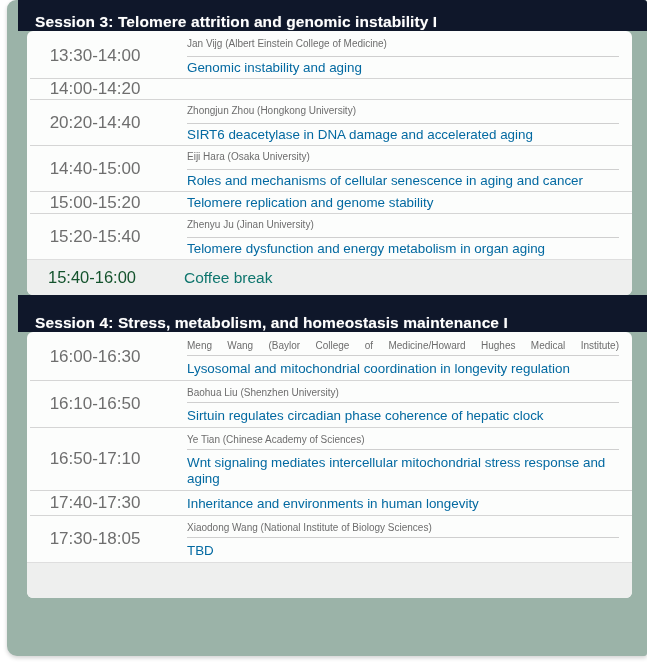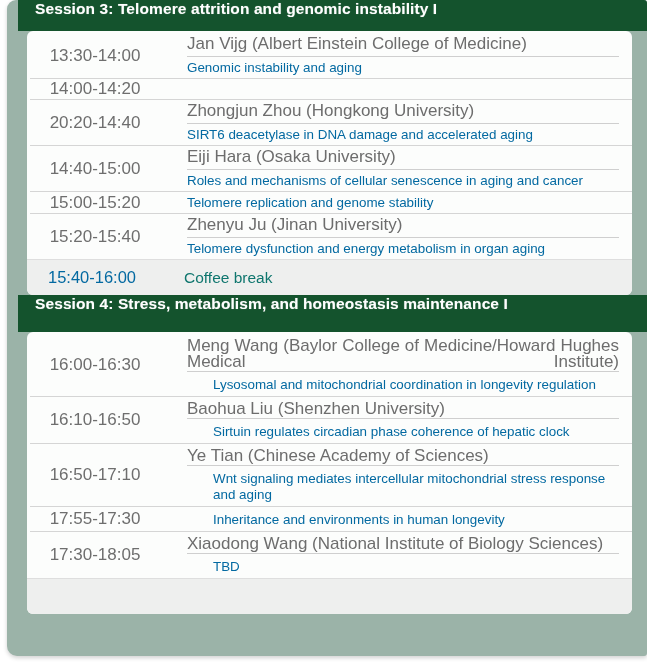--- a/index.html
+++ b/index.html
@@ -12,24 +12,24 @@
   .panel {
     position: absolute;
     left: 7px; top: 0;
     width: 640px; height: 656px;
     background: #9bb3a8;
     border-radius: 9px 3px 3px 10px;
     box-shadow: 0 2px 4px rgba(0,0,0,0.18);
     overflow: hidden;
   }
   .band {
-    background: #14532d;
+    background: #0f172a;
     margin-left: 11px;
     display: flex;
-    align-items: flex-start;
+    align-items: flex-end;
   }
   .band.first { height: 31px; }
   .band.second { height: 37px; }
   .band-title {
     color: #fefefe;
     font-weight: bold;
     font-size: 15.5px;
     letter-spacing: 0.1px;
     padding-left: 17px;
     text-shadow: 0 0 1px rgba(255,255,255,0.4);
@@ -55,48 +55,48 @@
     justify-content: center;
     color: #6e6e6e;
     font-size: 17px;
   }
   .entry {
     flex: 1;
     padding-left: 27px;
     min-width: 0;
   }
   .speaker {
-    font-size: 17px;
+    font-size: 10px;
     line-height: 16px;
     color: #6d6d6d;
     padding: 3px 0 4px 0;
     border-bottom: 1px solid #cfcfcf;
   }
   .talk-title {
     font-size: 13.4px;
     line-height: 16px;
     color: #0369a1;
     padding: 3px 0 2px 0;
   }
   
   .tight .speaker { padding: 4px 0 1px 0; }
-  .tight .talk-title { padding: 5px 0 3px 0; margin-left: 26px; }
+  .tight .talk-title { padding: 5px 0 3px 0; }
   .speaker.justified {
     text-align: justify;
     text-align-last: justify;
   }
   .break-row {
     display: flex;
     align-items: center;
     height: 36px;
     background: #eeefee;
     border-top: 1px solid #dedede;
     color: #3d3d3d;
   }
-  .break-row .time-cell { color: #0369a1; font-size: 16.5px; text-align: center; }
+  .break-row .time-cell { color: #14532d; font-size: 16.5px; text-align: center; }
   .break-label {
     font-size: 15.5px;
     padding-left: 27px;
     color: #0f766e;
   }
 </style>
 </head>
 <body>
 
 <div class="panel">
@@ -181,21 +181,21 @@
 
     <div class="talk-row tight">
       <div class="time-cell">16:50-17:10</div>
       <div class="entry">
         <div class="speaker">Ye Tian (Chinese Academy of Sciences)</div>
         <div class="talk-title">Wnt signaling mediates intercellular mitochondrial stress response and aging</div>
       </div>
     </div>
 
     <div class="talk-row tight">
-      <div class="time-cell">17:55-17:30</div>
+      <div class="time-cell">17:40-17:30</div>
       <div class="entry">
         <div class="talk-title">Inheritance and environments in human longevity</div>
       </div>
     </div>
 
     <div class="talk-row tight">
       <div class="time-cell">17:30-18:05</div>
       <div class="entry">
         <div class="speaker">Xiaodong Wang (National Institute of Biology Sciences)</div>
         <div class="talk-title">TBD</div>

